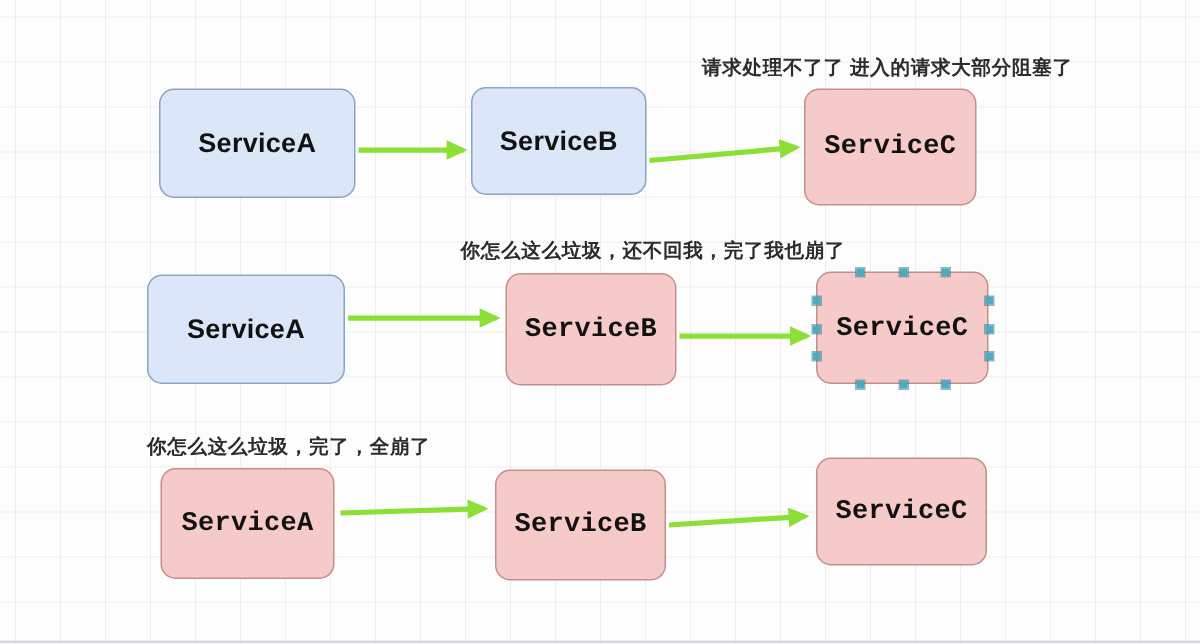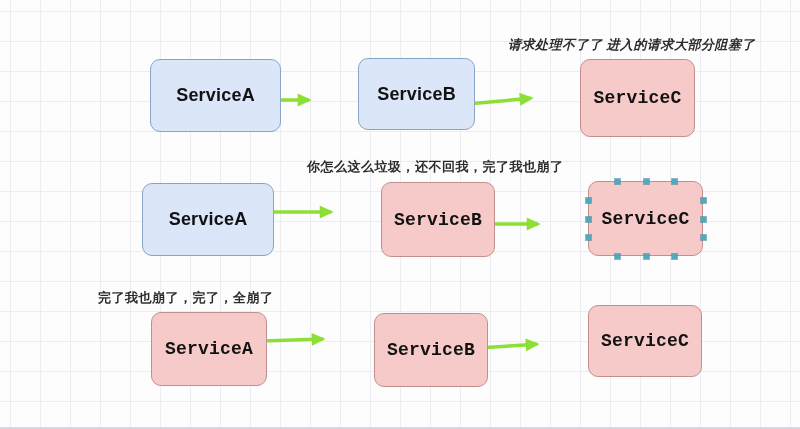--- a/index.html
+++ b/index.html
@@ -17,21 +17,20 @@
   }
   #canvas .bottom-edge{
     position:absolute;left:0;bottom:0;width:100%;height:2px;
     background:#d9d9df;
   }
   .node{
     position:absolute;
     border-radius:10px;
     display:flex;align-items:center;justify-content:center;
     box-sizing:border-box;
-    margin-left:44px;
   }
   .node.blue{background:#dbe7f8;border:1px solid #8aa4c3;}
   .node.pink{background:#f7caca;border:1px solid #c28f8d;font-family:Liberation Mono, monospace;}
   .node .label{
     font-weight:bold;font-size:18px;color:#121212;letter-spacing:0.2px;
   }
   .annotation{
     position:absolute;
     font-size:13px;font-weight:bold;color:#2c2c2c;
     white-space:nowrap;letter-spacing:0.5px;
@@ -55,21 +54,21 @@
     <g id="arrows">
         <line x1="239" y1="100" x2="309" y2="100" stroke="#8bdf35" stroke-width="3.5" marker-end="url(#ah)"></line>
         <line x1="433" y1="107" x2="531.0118401319534" y2="98.2662716714101" stroke="#8bdf35" stroke-width="3.5" marker-end="url(#ah)"></line>
         <line x1="232" y1="212" x2="331" y2="212" stroke="#8bdf35" stroke-width="3.5" marker-end="url(#ah)"></line>
         <line x1="453" y1="224" x2="538" y2="224" stroke="#8bdf35" stroke-width="3.5" marker-end="url(#ah)"></line>
         <line x1="227" y1="342" x2="323.0013764625639" y2="339.0908673799223" stroke="#8bdf35" stroke-width="3.5" marker-end="url(#ah)"></line>
         <line x1="446" y1="350" x2="537.0060927514091" y2="344.191100462676" stroke="#8bdf35" stroke-width="3.5" marker-end="url(#ah)"></line>
       </g>
   </svg>
   <div id="nodes">
-      <div class="annotation" style="left: 508px; top: 36px; font-style: italic;">请求处理不了了 进入的请求大部分阻塞了</div>
+      <div class="annotation" style="left: 468px; top: 36px;">请求处理不了了 进入的请求大部分阻塞了</div>
       <div class="node blue" style="left: 106px; top: 59px; width: 131px; height: 73px;">
         <span class="label">ServiceA</span>
       </div>
       <div class="node blue" style="left: 314px; top: 58px; width: 117px; height: 72px;">
         <span class="label">ServiceB</span>
       </div>
       <div class="node pink" style="left: 536px; top: 59px; width: 115px; height: 78px;">
         <span class="label">ServiceC</span>
       </div>
       <div class="annotation" style="left: 307px; top: 158px;">你怎么这么垃圾，还不回我，完了我也崩了</div>
@@ -87,21 +86,21 @@
         <div class="handle" style="left: 25.75px; top: 72px;"></div>
         <div class="handle" style="left: -3px; top: 34.5px;"></div>
         <div class="handle" style="left: 112px; top: 34.5px;"></div>
         <div class="handle" style="left: 54.5px; top: -3px;"></div>
         <div class="handle" style="left: 54.5px; top: 72px;"></div>
         <div class="handle" style="left: -3px; top: 53.25px;"></div>
         <div class="handle" style="left: 112px; top: 53.25px;"></div>
         <div class="handle" style="left: 83.25px; top: -3px;"></div>
         <div class="handle" style="left: 83.25px; top: 72px;"></div>
       </div>
-      <div class="annotation" style="left: 98px; top: 289px;">完了我也崩了，完了，全崩了</div>
+      <div class="annotation" style="left: 98px; top: 289px;">你怎么这么垃圾，完了，全崩了</div>
       <div class="node pink" style="left: 107px; top: 312px; width: 116px; height: 74px;">
         <span class="label">ServiceA</span>
       </div>
       <div class="node pink" style="left: 330px; top: 313px; width: 114px; height: 74px;">
         <span class="label">ServiceB</span>
       </div>
       <div class="node pink" style="left: 544px; top: 305px; width: 114px; height: 72px;">
         <span class="label">ServiceC</span>
       </div>
     </div>

